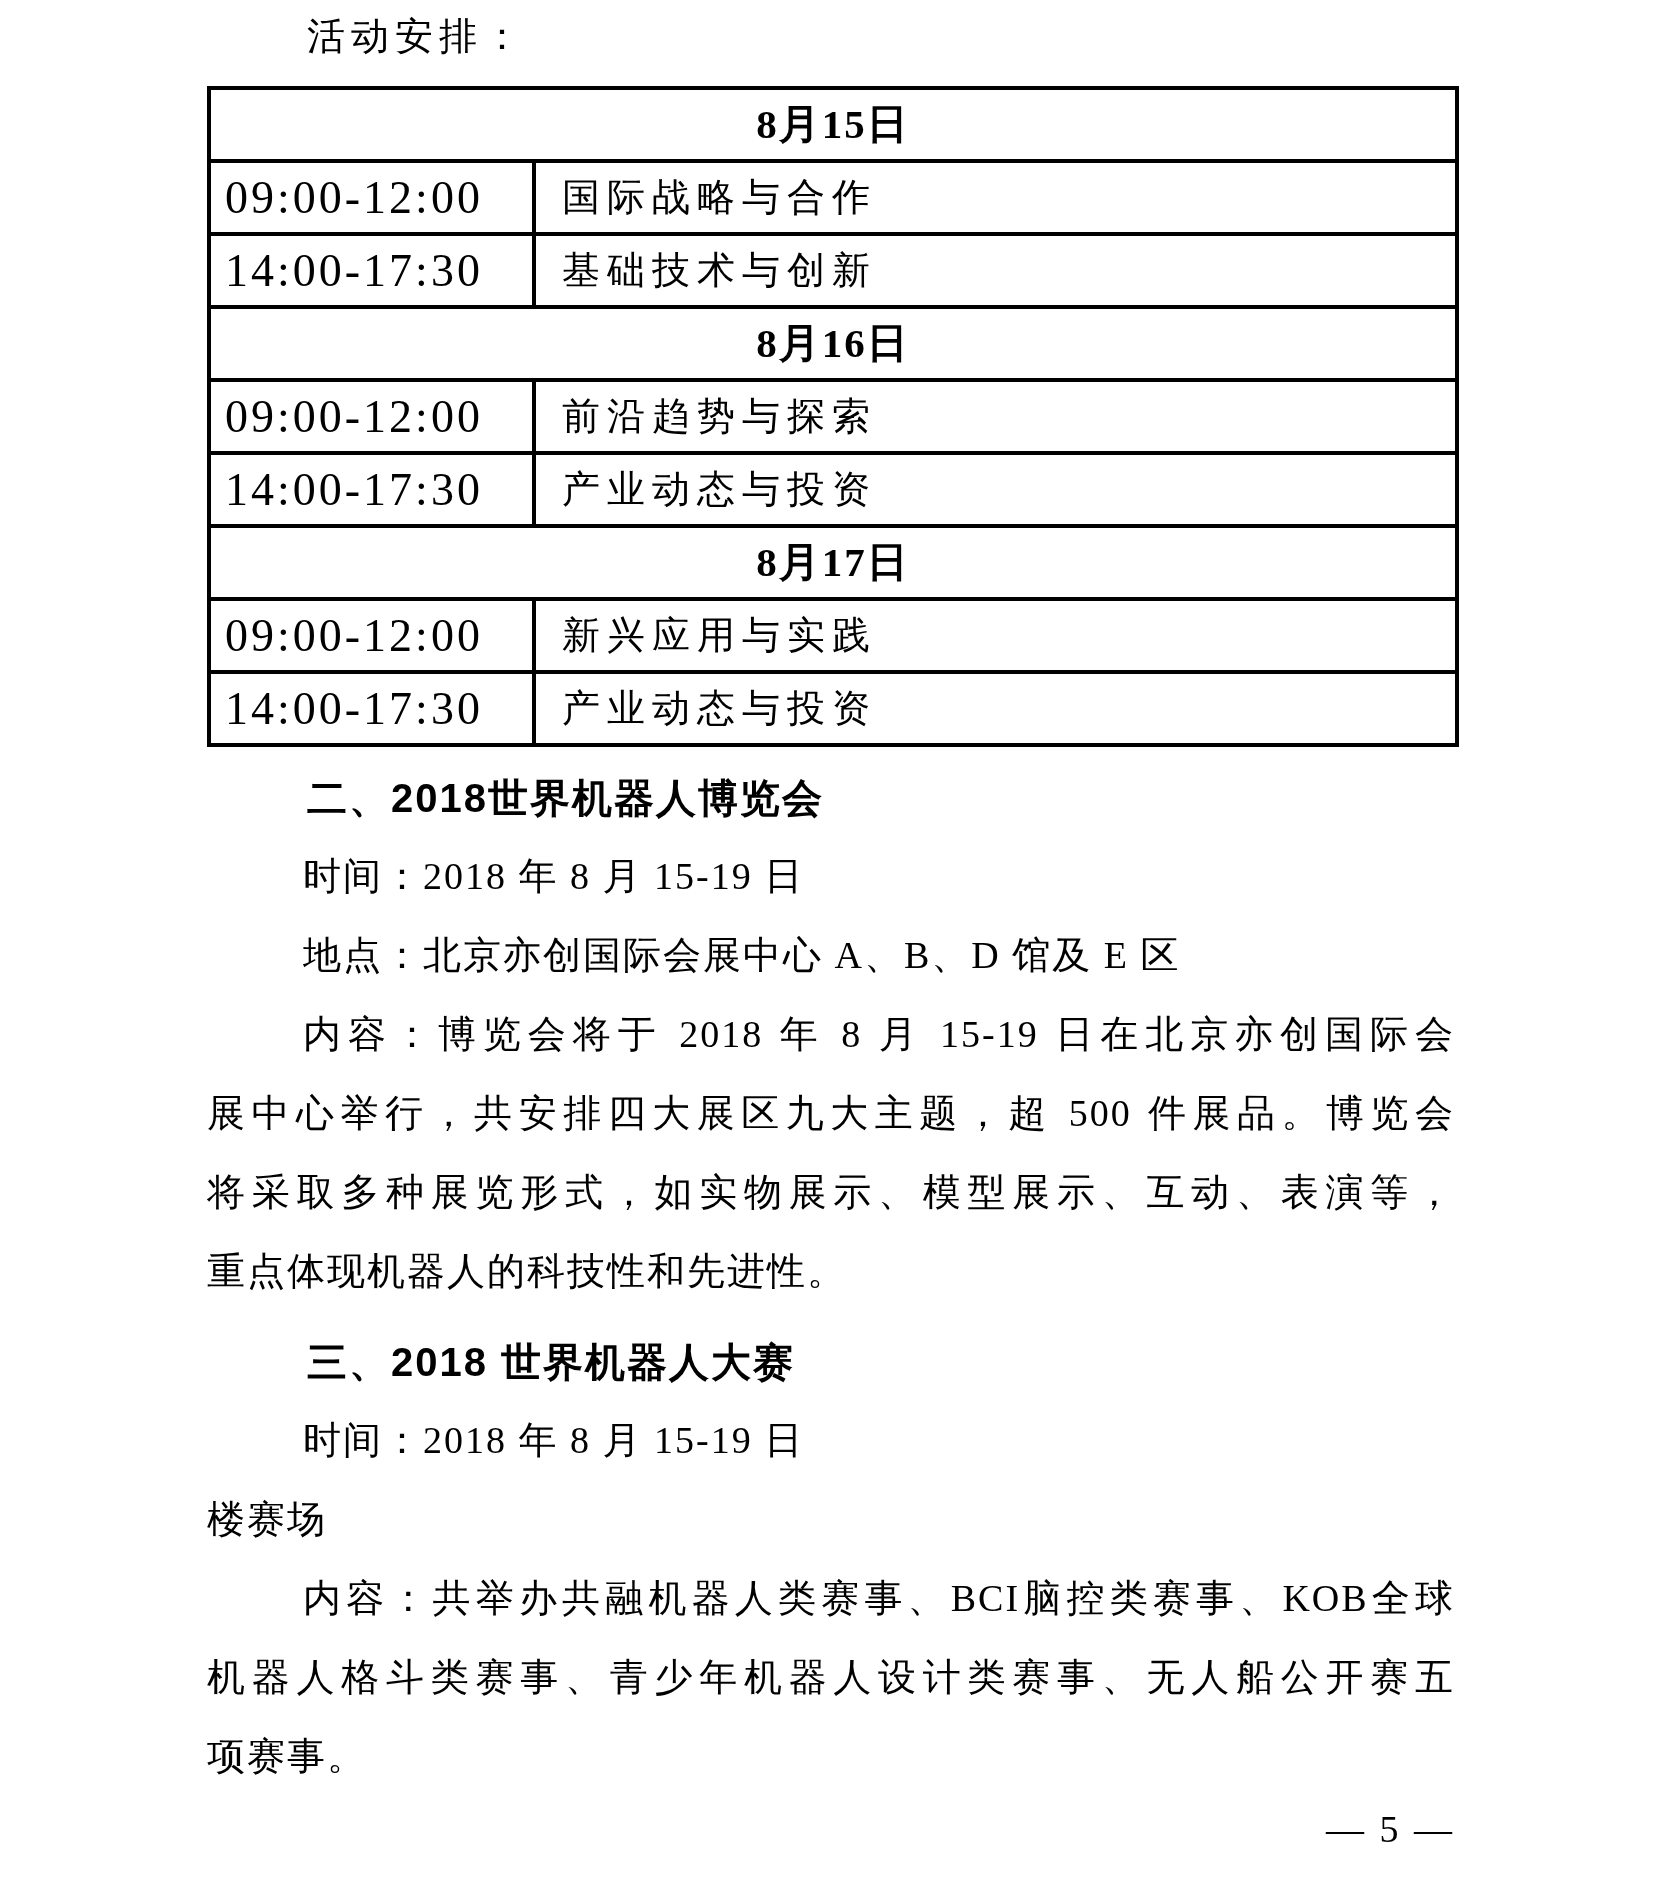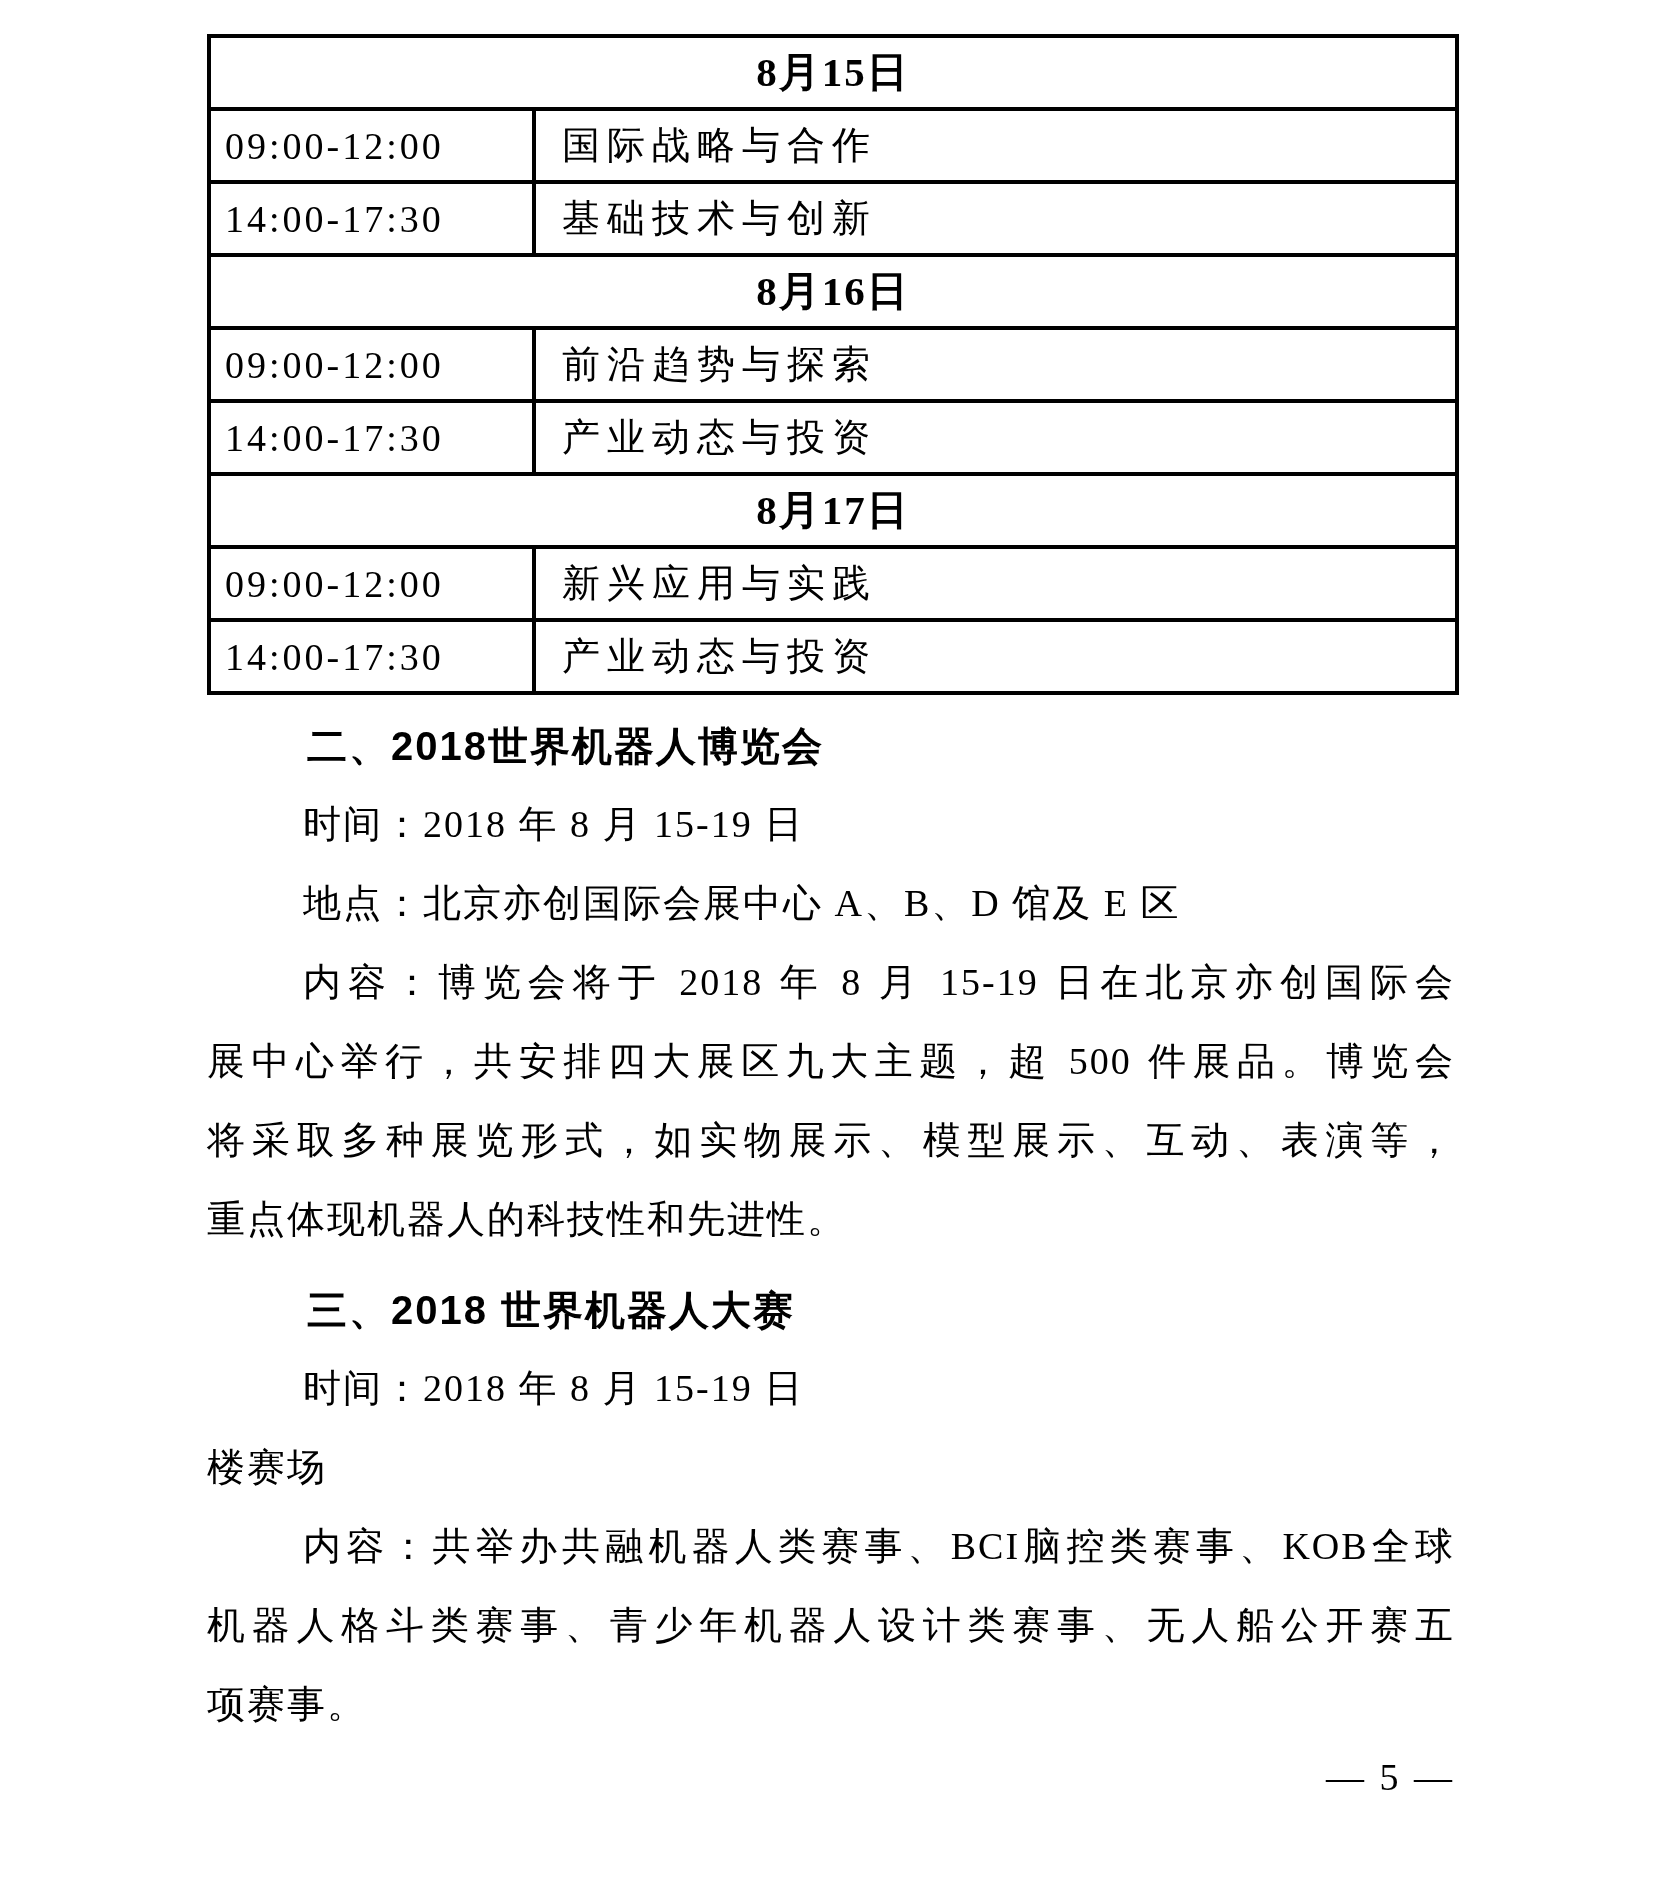--- a/index.html
+++ b/index.html
@@ -37,21 +37,21 @@
     overflow: hidden;
     white-space: nowrap;
   }
   td.day-cell {
     text-align: center;
     font-weight: bold;
     font-size: 41px;
     letter-spacing: 2px;
   }
   td.time-cell {
-    font-size: 38px;
+    font-size: 46px;
     letter-spacing: 3px;
     padding-left: 14px;
   }
   td.activity-cell {
     font-size: 38px;
     letter-spacing: 7px;
     padding-left: 26px;
   }
   .section-heading {
     font-family: "Liberation Sans", "DejaVu Sans", sans-serif;
@@ -82,20 +82,21 @@
     font-size: 38px;
     line-height: 54px;
     letter-spacing: 3px;
   }
 </style>
 </head>
 <body>
 
 <div class="page">
 
+  <div class="activity-label">活动安排：</div>
 
   <table class="schedule">
     <colgroup>
       <col style="width:325px">
       <col style="width:923px">
     </colgroup>
     <tbody>
       <tr>
         <td colspan="2" class="day-cell">8月15日</td>
       </tr>

